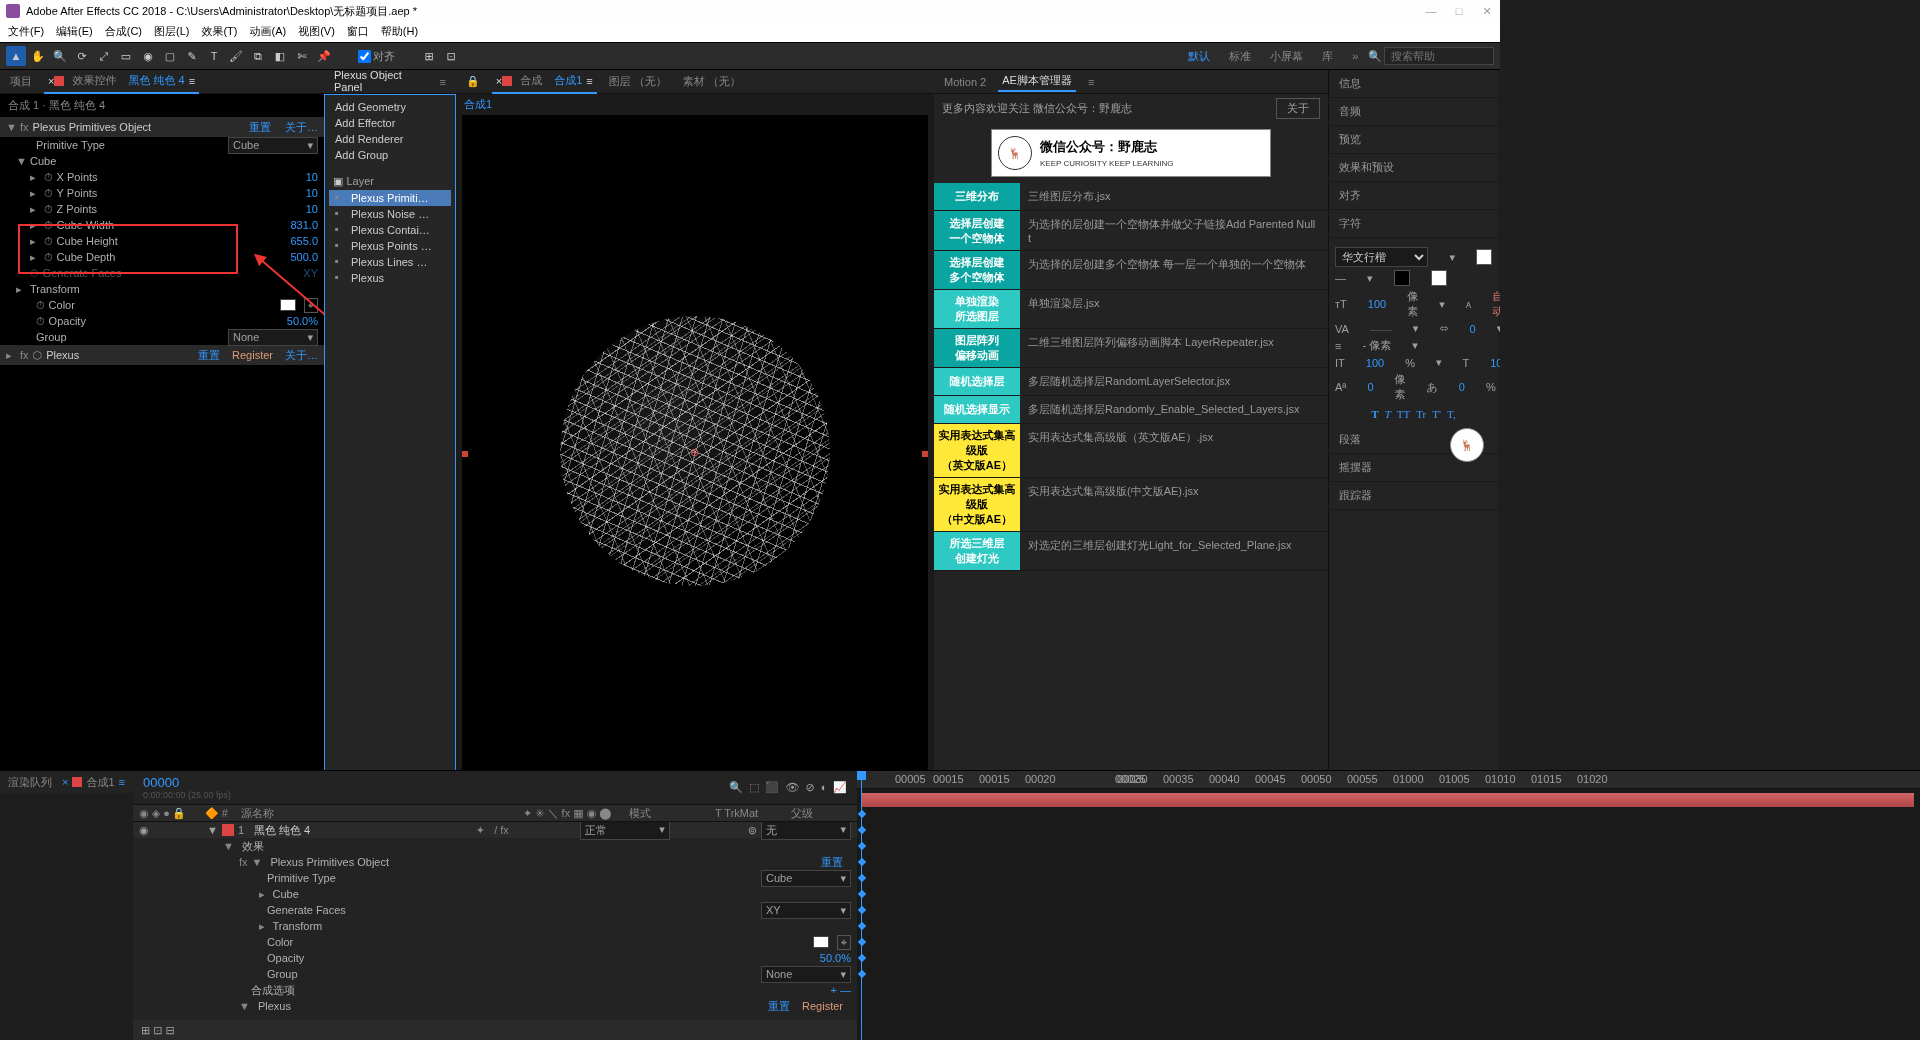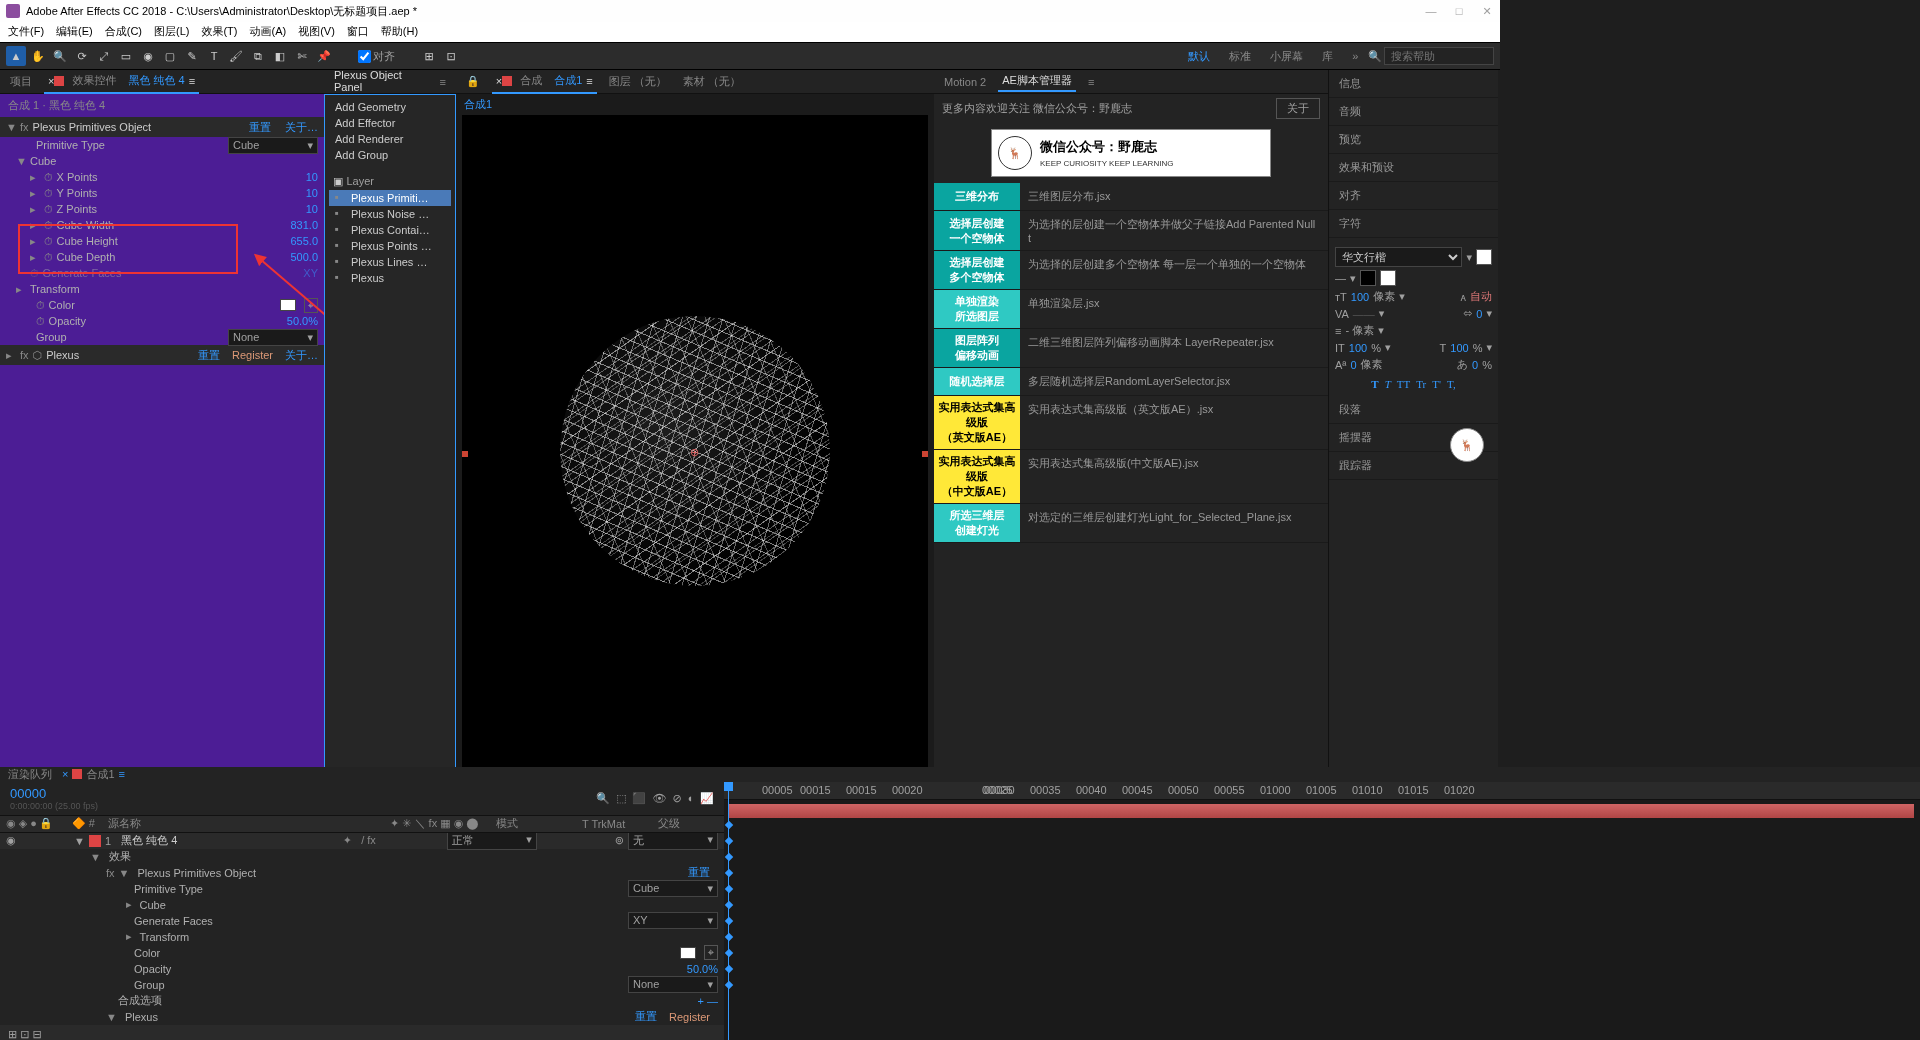--- a/index.html
+++ b/index.html
@@ -19,21 +19,21 @@
 .ws-tabs span { padding:2px 8px; color:#888; cursor:pointer; }
 .ws-tabs span.act { color:#3399ff; }
 .searchbox { background:#232323; border:1px solid #444; padding:2px 6px; width:110px; }
 .main { display:flex; height:calc(100% - 70px); }
 .col { display:flex; flex-direction:column; }
 .panel-tabs { height:24px; background:#232323; display:flex; align-items:center; padding:0 6px; gap:8px; border-bottom:1px solid #111; }
 .panel-tabs span { color:#888; cursor:pointer; padding:2px 4px; }
 .panel-tabs span.act { color:#ddd; border-bottom:2px solid #3399ff; }
 .panel-tabs .tiny { width:10px; height:10px; background:#d44; margin-right:4px; }
 
-.effect-panel { flex:1; background:#4c1d95; overflow:auto; position:relative; }
+.effect-panel { flex:1; background:#000000; overflow:auto; position:relative; }
 .eff-head { padding:4px 8px; color:#888; }
 .eff-row { display:flex; align-items:center; height:16px; padding:0 6px; gap:4px; }
 .eff-row .arrow { color:#888; width:10px; }
 .eff-row .sw { color:#888; }
 .eff-row .name { color:#b0b0b0; flex:1; }
 .eff-row .val { color:#3399ff; cursor:pointer; }
 .eff-row.header { background:#2a2a2a; height:20px; }
 .eff-row.header .name { color:#ccc; }
 .eff-row .links { color:#3399ff; cursor:pointer; margin-left:auto; font-size:11px; }
 .red-box { position:absolute; border:2px solid #e33; left:18px; top:130px; width:220px; height:50px; pointer-events:none; }
@@ -69,31 +69,31 @@
 .script-list { flex:1; overflow:auto; background:#232323; }
 .srow { display:flex; align-items:stretch; border-bottom:1px solid #1a1a1a; }
 .srow .sbtn { width:86px; display:flex; align-items:center; justify-content:center; text-align:center; color:#fff; font-weight:bold; font-size:11px; padding:4px 2px; cursor:pointer; }
 .srow .sdesc { flex:1; padding:6px 8px; color:#999; font-size:11px; }
 .script-footer { padding:6px; display:flex; justify-content:space-between; }
 .script-footer .btn { border:1px solid #555; padding:3px 14px; background:#2a2a2a; cursor:pointer; }
 
 .infocol { width:170px; background:#232323; border-left:1px solid #111; }
 .infocol .infitem { padding:6px 10px; border-bottom:1px solid #1a1a1a; color:#999; cursor:pointer; }
 .char-panel { padding:6px; }
-.char-panel .crow { display:flex; align-items:center; gap:4px; margin:3px 0; }
+.char-panel .crow { display:flex; align-items:center; gap:21px; margin:3px 0; }
 .char-panel .crow .val { color:#3399ff; }
 .char-panel select { background:#1a1a1a; border:1px solid #444; color:#ccc; flex:1; padding:2px; }
 .color-square { width:16px; height:16px; }
 .blackbox { background:#000; border:1px solid #555; }
 .whitebox { background:#fff; border:1px solid #555; }
 .txtopt { display:flex; gap:6px; margin-top:6px; justify-content:center; }
 .txtopt span { color:#3399ff; font-family:serif; cursor:pointer; }
 .seal { width:34px; height:34px; border-radius:50%; border:1px solid #888; position:absolute; right:14px; top:358px; background:#fff; display:flex; align-items:center; justify-content:center; }
 
-.timeline { position:absolute; bottom:0; left:0; right:0; height:270px; background:#1e1e1e; border-top:1px solid #000; display:flex; flex-direction:column;justify-content:center; }
+.timeline { position:absolute; bottom:0; left:0; right:0; height:270px; background:#1e1e1e; border-top:1px solid #000; display:flex; flex-direction:row;justify-content:center; }
 .tl-tabs { height:22px; background:#232323; display:flex; align-items:center; padding:0 8px; gap:10px; }
 .tl-tabs span { color:#888; cursor:pointer; }
 .tl-tabs span.act { color:#3399ff; }
 .tl-body { flex:1; display:flex; }
 .tl-left { width:724px; background:#232323; display:flex; flex-direction:column; }
 .tl-right { flex:1; background:#1a1a1a; position:relative; }
 .tl-timecode { padding:4px 10px; color:#3399ff; display:flex; justify-content:space-between; align-items:center; }
 .tl-timecode .tc { color:#3399ff; font-size:13px; }
 .tl-cols { height:18px; background:#2a2a2a; display:flex; align-items:center; padding:0 6px; gap:6px; border-top:1px solid #111; border-bottom:1px solid #111; }
 .tl-cols span { color:#888; }
@@ -388,20 +388,24 @@
           <div class="srow">
             <div class="sbtn" style="background: rgb(10, 165, 160); white-space: pre-line;">图层阵列
 偏移动画</div>
             <div class="sdesc">二维三维图层阵列偏移动画脚本 LayerRepeater.jsx</div>
           </div>
           <div class="srow">
             <div class="sbtn" style="background: rgb(47, 201, 195); white-space: pre-line;">随机选择层</div>
             <div class="sdesc">多层随机选择层RandomLayerSelector.jsx</div>
           </div>
           <div class="srow">
+            <div class="sbtn" style="background: rgb(47, 201, 195); white-space: pre-line;">随机选择显示</div>
+            <div class="sdesc">多层随机选择层Randomly_Enable_Selected_Layers.jsx</div>
+          </div>
+          <div class="srow">
             <div class="sbtn" style="background: rgb(255, 232, 56); color: rgb(0, 0, 0); white-space: pre-line;">实用表达式集高级版
 （英文版AE）</div>
             <div class="sdesc">实用表达式集高级版（英文版AE）.jsx</div>
           </div>
           <div class="srow">
             <div class="sbtn" style="background: rgb(255, 232, 56); color: rgb(0, 0, 0); white-space: pre-line;">实用表达式集高级版
 （中文版AE）</div>
             <div class="sdesc">实用表达式集高级版(中文版AE).jsx</div>
           </div>
           <div class="srow">

